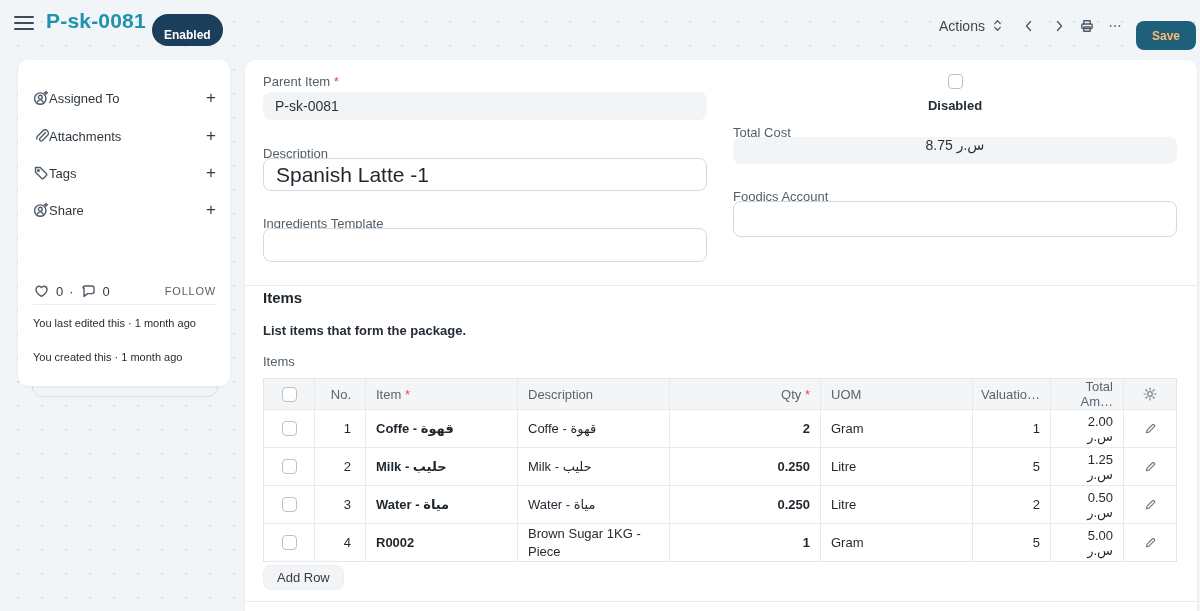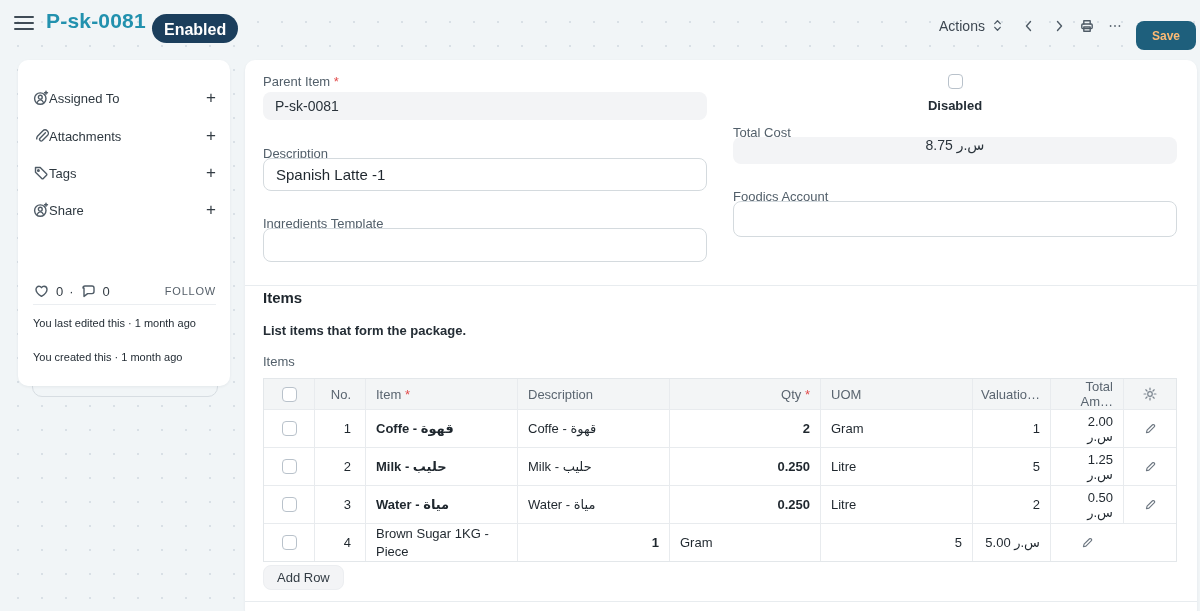--- a/index.html
+++ b/index.html
@@ -13,21 +13,21 @@
     background-color:#f1f5f7;
     background-image: radial-gradient(#d9e0e6 1.1px, transparent 1.2px);
     background-size: 24px 24px;
     background-position: 6px 10px;
   }
   
   .hamburger { position:absolute; left:14px; top:16px; width:20px; height:15px; cursor:pointer; }
   .hamburger span { display:block; height:2px; background:#3f4b56; border-radius:2px; margin-bottom:4px; }
   .title { position:absolute; left:46px; top:9px; font-size:21px; font-weight:700; color:#2291ae; letter-spacing:.2px; }
   .badge { position:absolute; left:152px; top:14px; background:#1b3e5c; color:#fff;
-           font-size:16px; font-weight:600; padding:7px 12px 4px; border-radius:999px; }
+           font-size:12px; font-weight:600; padding:14px 12px 4px; border-radius:999px; }
   .tb-btn { position:absolute; top:11px; height:29px; display:flex; align-items:center; justify-content:center;
             color:#3c4650; font-size:14px; cursor:pointer; border-radius:8px; }
   .actions { left:930px; width:82px; gap:7px; font-weight:500; }
   .navb { width:26px; color:#57636e; }
   .save-btn { position:absolute; left:1136px; top:21px; width:60px; height:29px; background:#1e5f7c;
               color:#fdba74; font-size:12px; font-weight:600; display:flex; align-items:center; justify-content:center;
               border-radius:8px; cursor:pointer; }
   .icon { flex:0 0 auto; display:inline-flex; }
   .icon svg { stroke:#4f5b66; fill:none; stroke-width:1.4; stroke-linecap:round; stroke-linejoin:round; }
 
@@ -216,21 +216,21 @@
   </div>
 
   <div class="card main">
 
     <div class="f-label col-l" style="top:14px">
       <span>Parent Item</span> <span class="req">*</span>
     </div>
     <div class="f-ro col-l" style="top:32px; height:28px;">P-sk-0081</div>
 
     <div class="f-label col-l" style="top:86px">Description</div>
-    <div class="f-input col-l" style="top:98px; height:33px; font-size:15px;">Spanish Latte -1</div>
+    <div class="f-input col-l" style="top:98px; height:33px; font-size:21px;">Spanish Latte -1</div>
 
     <div class="f-label col-l" style="top:156px">Ingredients Template</div>
     <div class="f-input col-l" style="top:168px; height:34px;"></div>
 
     <div class="check-row col-r">
       <span class="checkbox"></span>
       <span>Disabled</span>
     </div>
 
     <div class="f-label col-r" style="top:65px">Total Cost</div>
@@ -325,20 +325,21 @@
                 </svg>
       </span>
     </div>
   </div>
 
   <div class="trow">
     <div class="tcell">
               <span class="checkbox"></span>
             </div>
     <div class="tcell num c-no">4</div>
+    <div class="tcell bold">R0002</div>
     <div class="tcell c-desc">Brown Sugar 1KG - Piece</div>
     <div class="tcell num bold">1</div>
     <div class="tcell">Gram</div>
     <div class="tcell num">5</div>
     <div class="tcell num">5.00 س.ر</div>
     <div class="tcell c-edit">
       <span class="icon">
         <svg width="13" height="13" viewBox="0 0 16 16" style="stroke:#6c7680">
                   <path d="M3 13.2l.8-3.1 6.7-6.7a1.2 1.2 0 0 1 1.7 0l.6.6a1.2 1.2 0 0 1 0 1.7l-6.7 6.7L3 13.2z"></path>
                 </svg>

